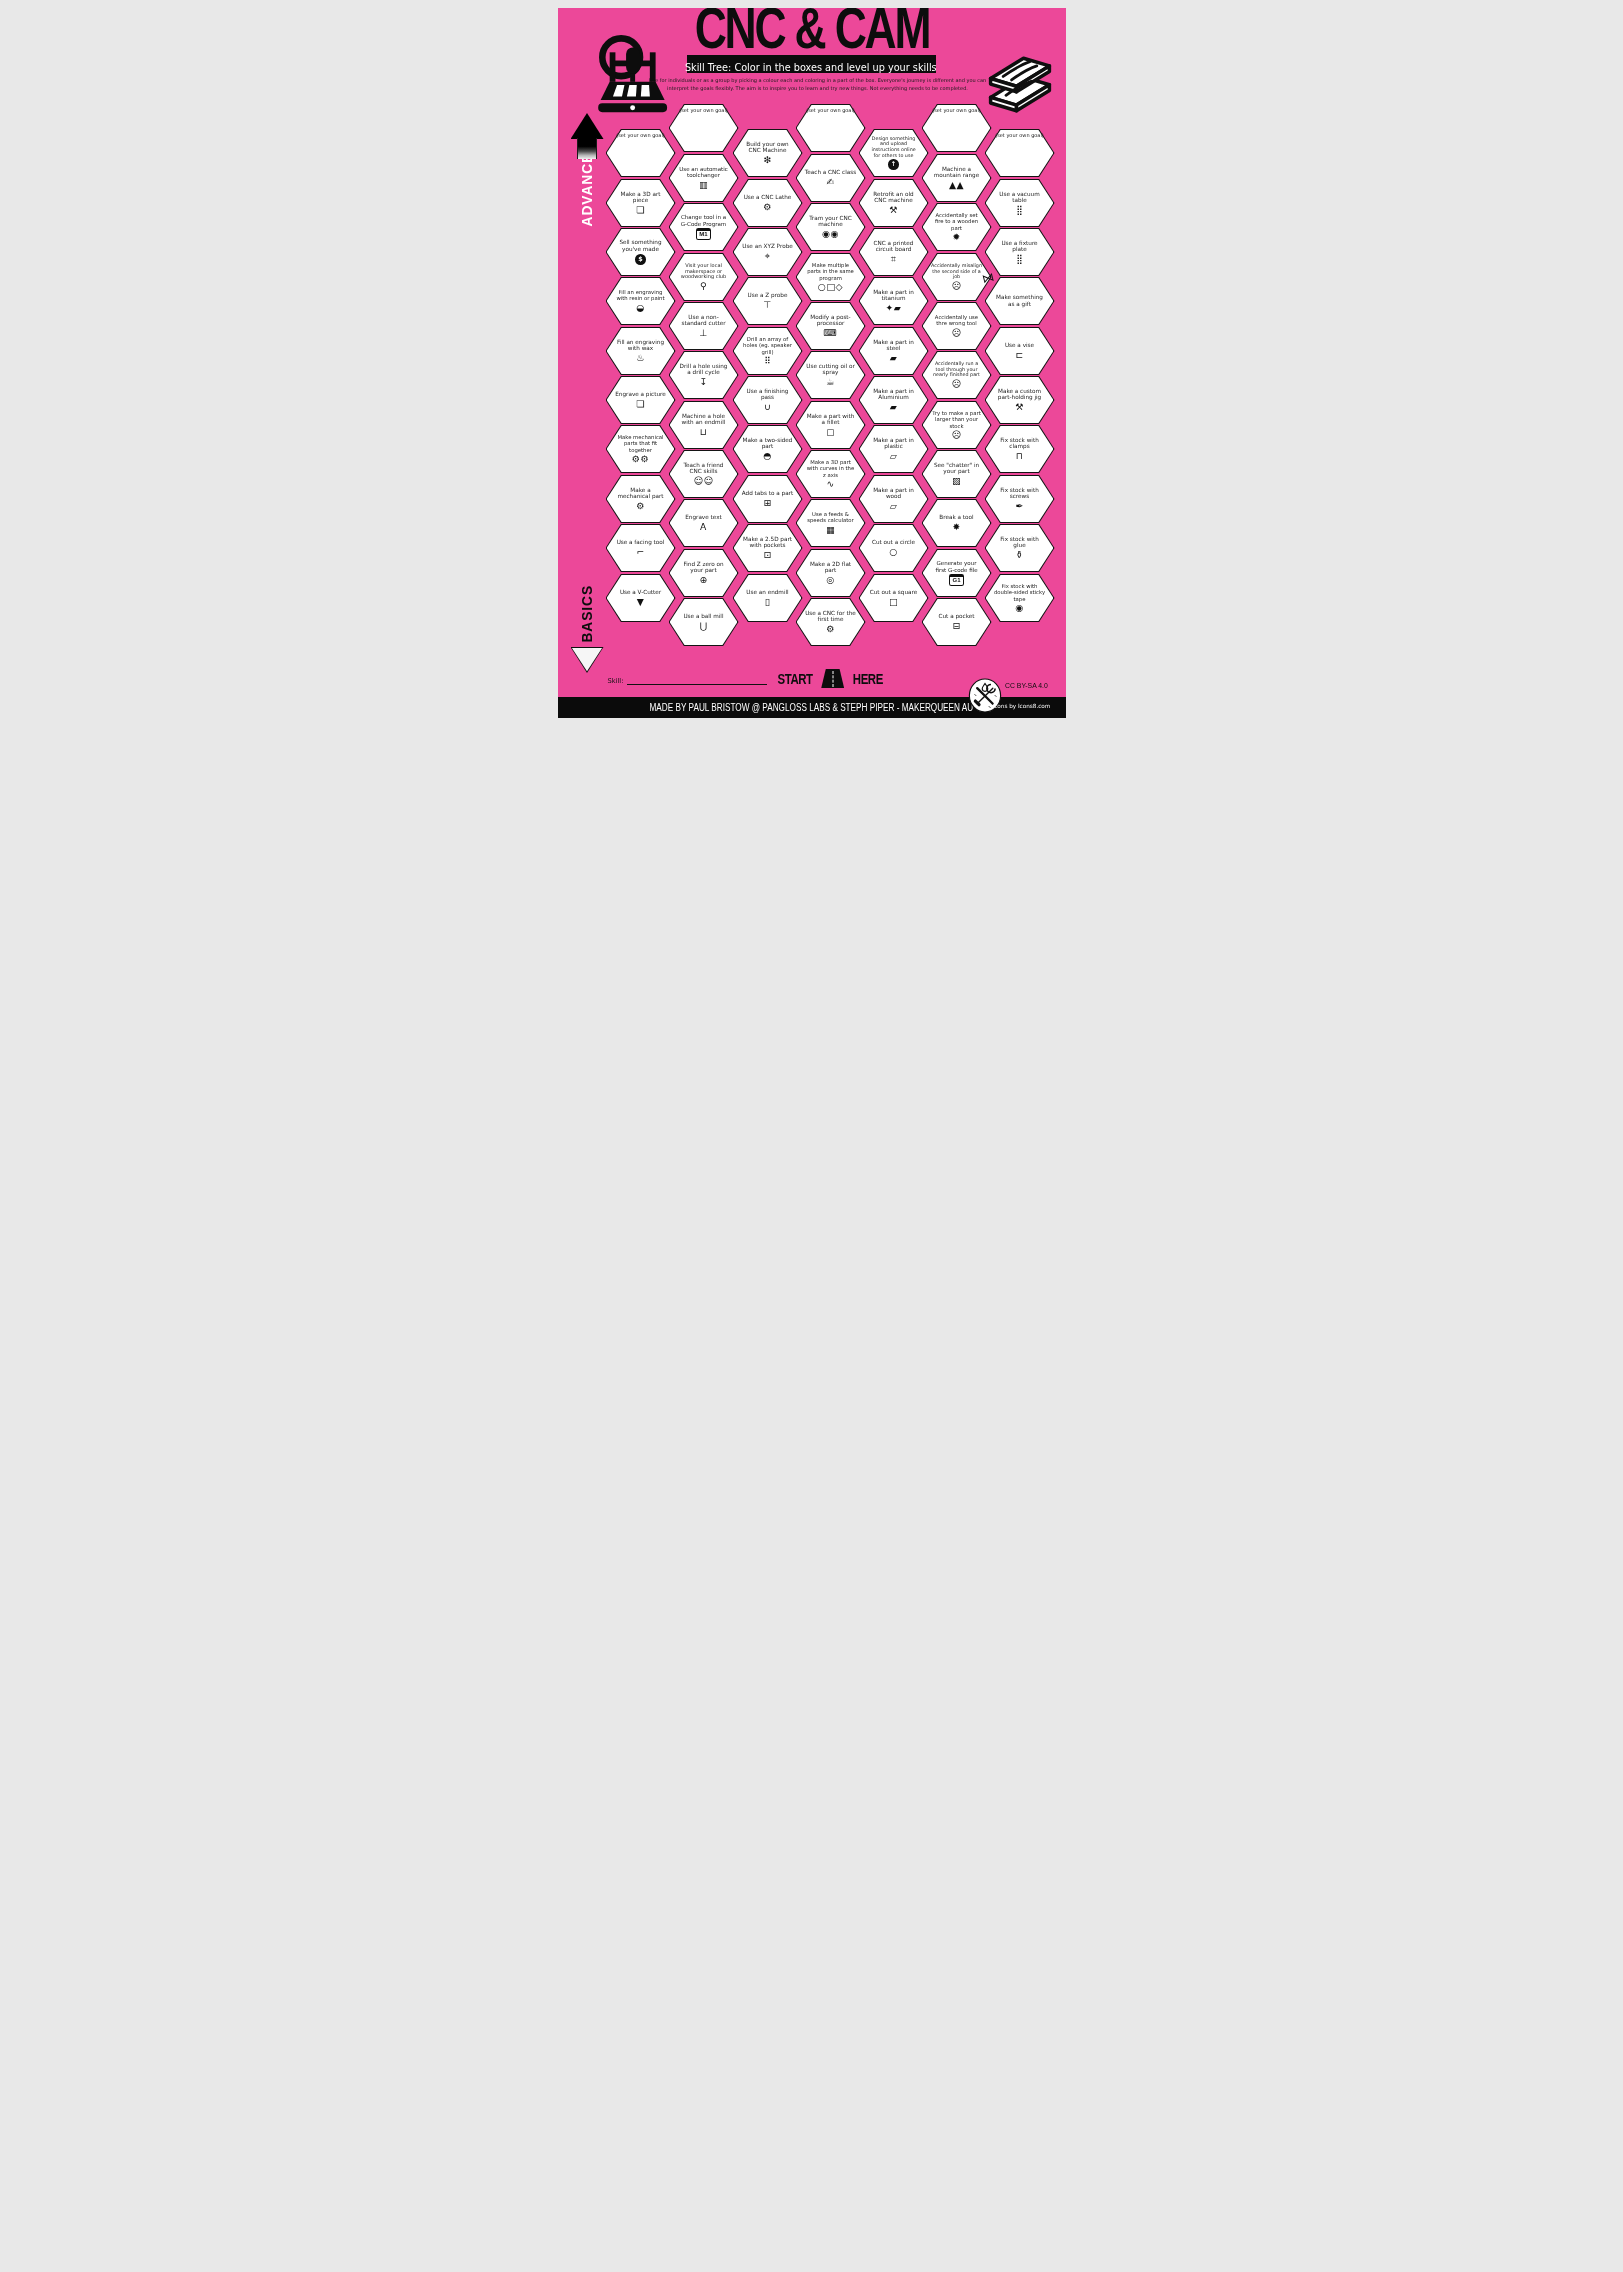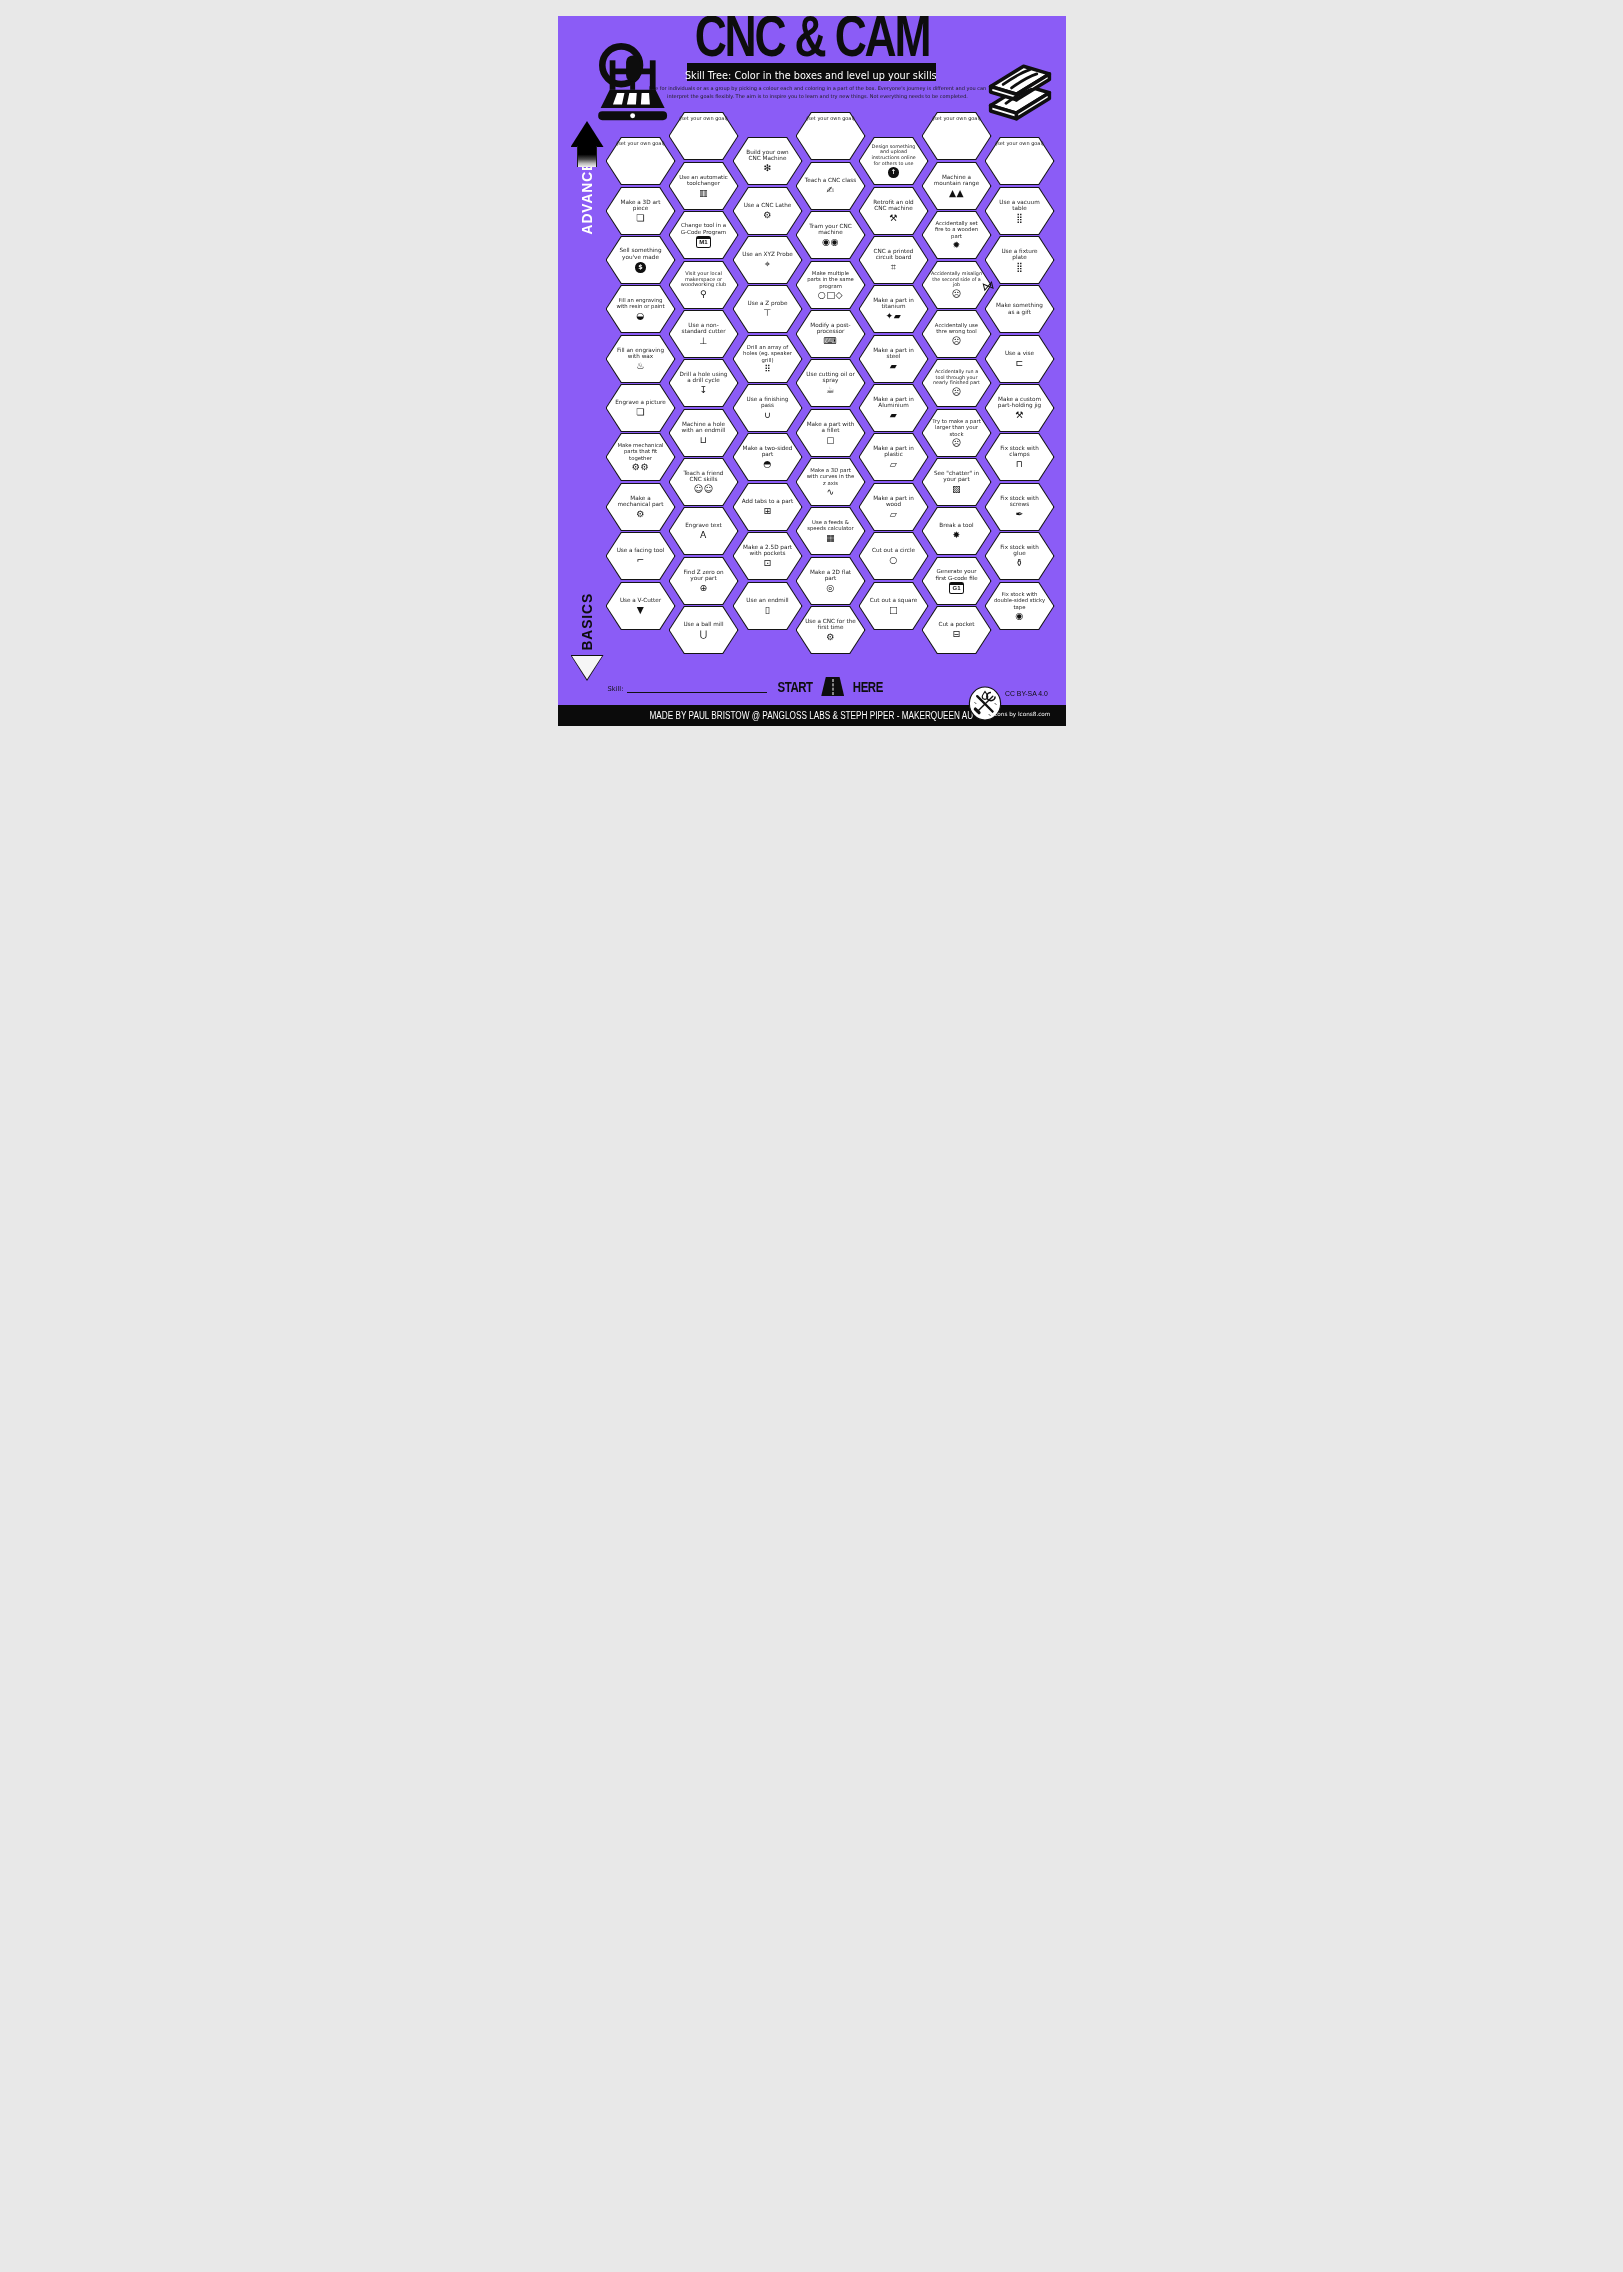--- a/index.html
+++ b/index.html
@@ -1,17 +1,17 @@
 <!DOCTYPE html>
 <html style="font-size:7.4px"><head>
 <meta charset="utf-8">
 <style>
   html,body{margin:0;padding:0;background:#e8e8e8;}
-  .page{position:relative;width:508px;height:710px;background:#8b5cf6;overflow:hidden;
-        font-family:"DejaVu Sans",sans-serif;color:#111;margin:16px auto;}
+  .page{position:relative;width:508px;height:710px;background:#ec4899;overflow:hidden;
+        font-family:"DejaVu Sans",sans-serif;color:#111;margin:8px auto;}
   
   .title{position:absolute;top:-8.3px;left:0;right:0;text-align:center;
          font-family:"Liberation Sans",sans-serif;font-weight:700;font-size:57px;
          letter-spacing:-2.8px;line-height:1;transform:scaleX(0.78);color:#0d0d0d;white-space:nowrap;}
   .subbar{position:absolute;left:129px;top:47px;width:249px;height:18.4px;background:#0c0c0c;
           color:#fff;display:flex;align-items:flex-end;justify-content:center;}
   .subbar span{font-size:10px;transform:scaleX(0.97);white-space:nowrap;}
   .desc{position:absolute;left:90px;top:69px;width:340px;text-align:center;
         font-size:5px;line-height:1.5;color:#1a1a1a;}
   .cornericon{position:absolute;}

